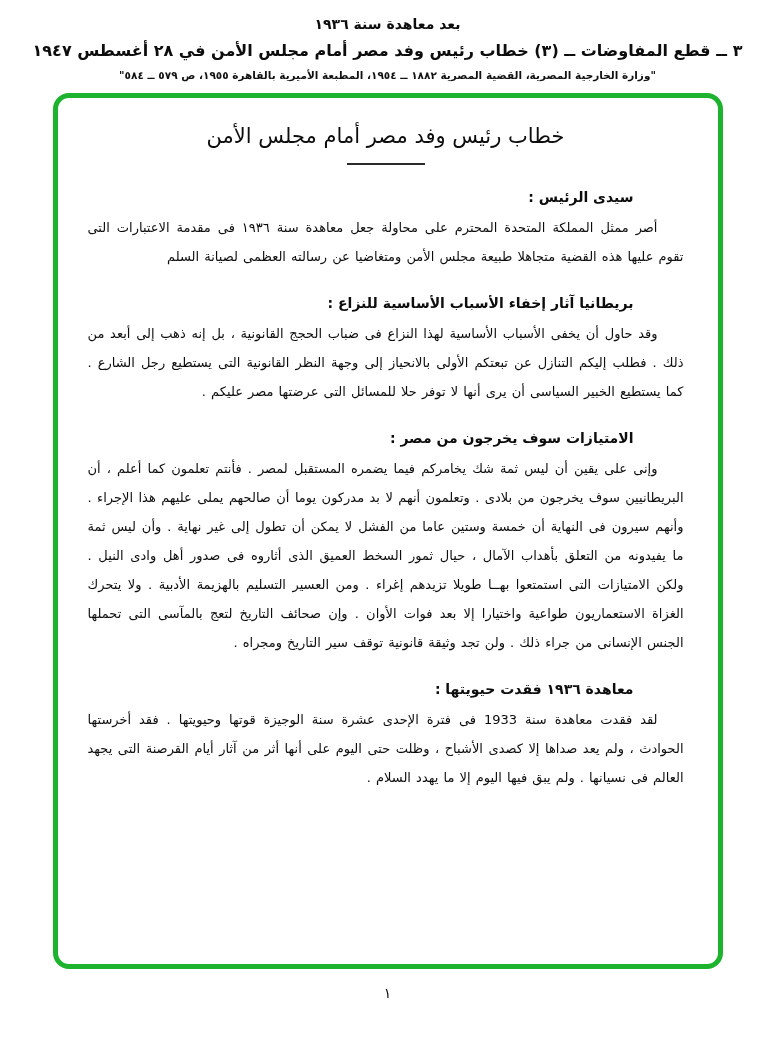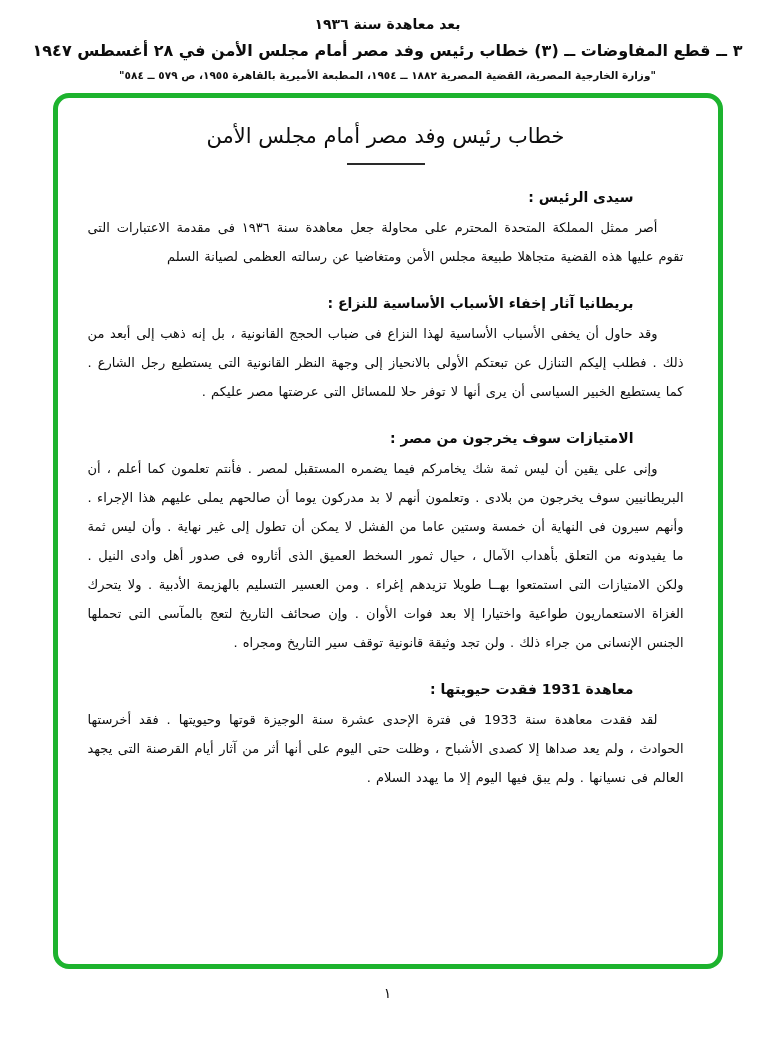--- a/index.html
+++ b/index.html
@@ -112,21 +112,21 @@
       <div class="section-heading">بريطانيا آثار إخفاء الأسباب الأساسية للنزاع :</div>
       <p class="body-par">وقد حاول أن يخفى الأسباب الأساسية لهذا النزاع فى ضباب الحجج القانونية ، بل إنه ذهب إلى أبعد من ذلك . فطلب إليكم التنازل عن تبعتكم الأولى بالانحياز إلى وجهة النظر القانونية التى يستطيع رجل الشارع . كما يستطيع الخبير السياسى أن يرى أنها لا توفر حلا للمسائل التى عرضتها مصر عليكم .</p>
     </section>
 
     <section>
       <div class="section-heading">الامتيازات سوف يخرجون من مصر :</div>
       <p class="body-par">وإنى على يقين أن ليس ثمة شك يخامركم فيما يضمره المستقبل لمصر . فأنتم تعلمون كما أعلم ، أن البريطانيين سوف يخرجون من بلادى . وتعلمون أنهم لا بد مدركون يوما أن صالحهم يملى عليهم هذا الإجراء . وأنهم سيرون فى النهاية أن خمسة وستين عاما من الفشل لا يمكن أن تطول إلى غير نهاية . وأن ليس ثمة ما يفيدونه من التعلق بأهداب الآمال ، حيال ثمور السخط العميق الذى أثاروه فى صدور أهل وادى النيل . ولكن الامتيازات التى استمتعوا بهــا طويلا تزيدهم إغراء . ومن العسير التسليم بالهزيمة الأدبية . ولا يتحرك الغزاة الاستعماريون طواعية واختيارا إلا بعد فوات الأوان . وإن صحائف التاريخ لتعج بالمآسى التى تحملها الجنس الإنسانى من جراء ذلك . ولن تجد وثيقة قانونية توقف سير التاريخ ومجراه .</p>
     </section>
 
     <section>
-      <div class="section-heading">معاهدة 1931 فقدت حيويتها :</div>
+      <div class="section-heading">معاهدة ١٩٣٦ فقدت حيويتها :</div>
       <p class="body-par">لقد فقدت معاهدة سنة 1933 فى فترة الإحدى عشرة سنة الوجيزة قوتها وحيويتها . فقد أخرستها الحوادث ، ولم يعد صداها إلا كصدى الأشباح ، وظلت حتى اليوم على أنها أثر من آثار أيام القرصنة التى يجهد العالم فى نسيانها . ولم يبق فيها اليوم إلا ما يهدد السلام .</p>
     </section>
 
   </div>
 
   <div class="page-number">١</div>
 
 </div>
 
 </body></html>

